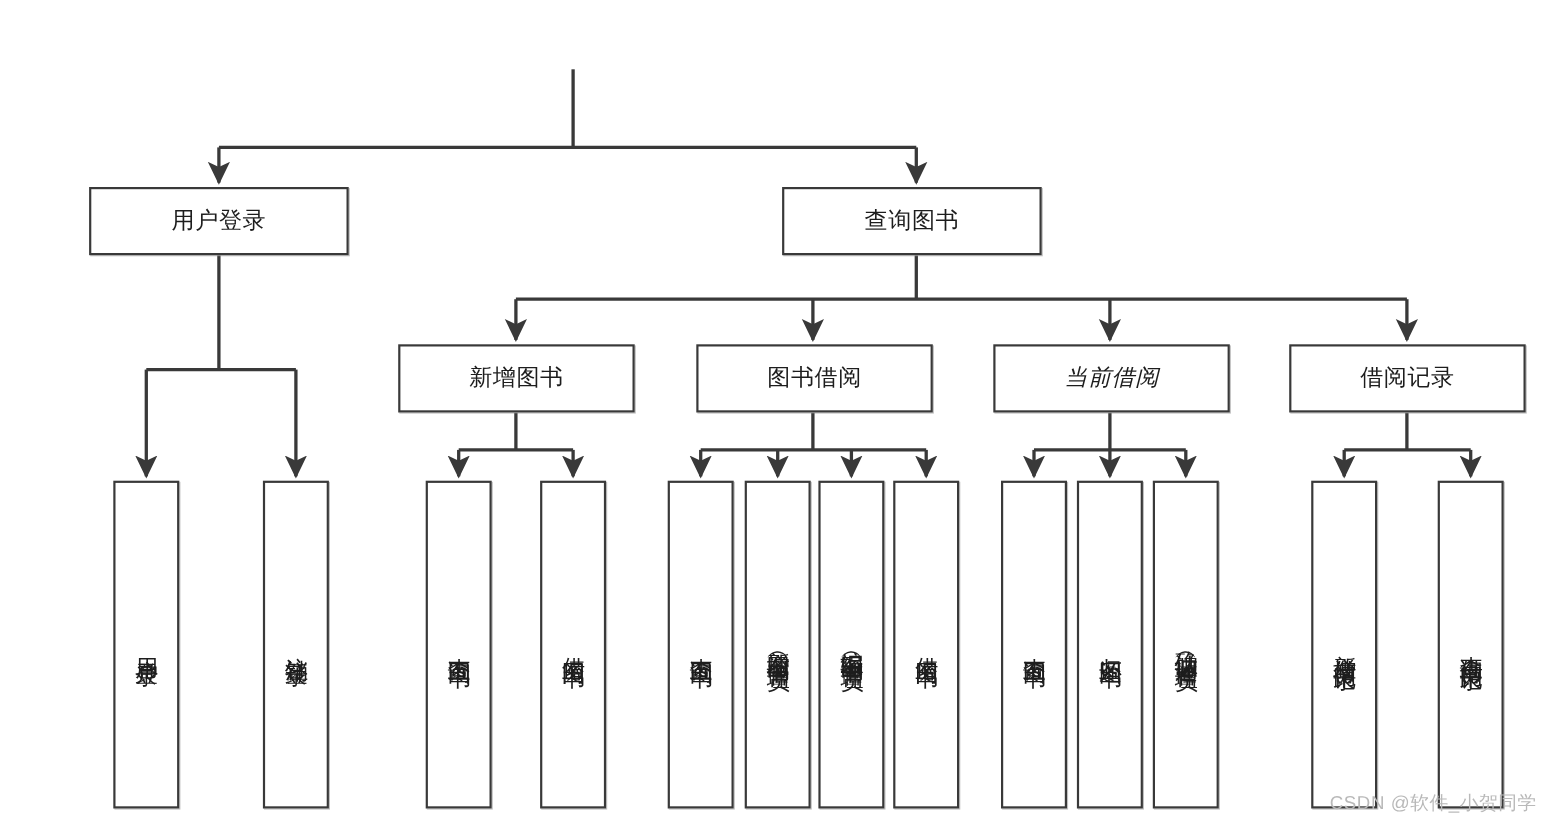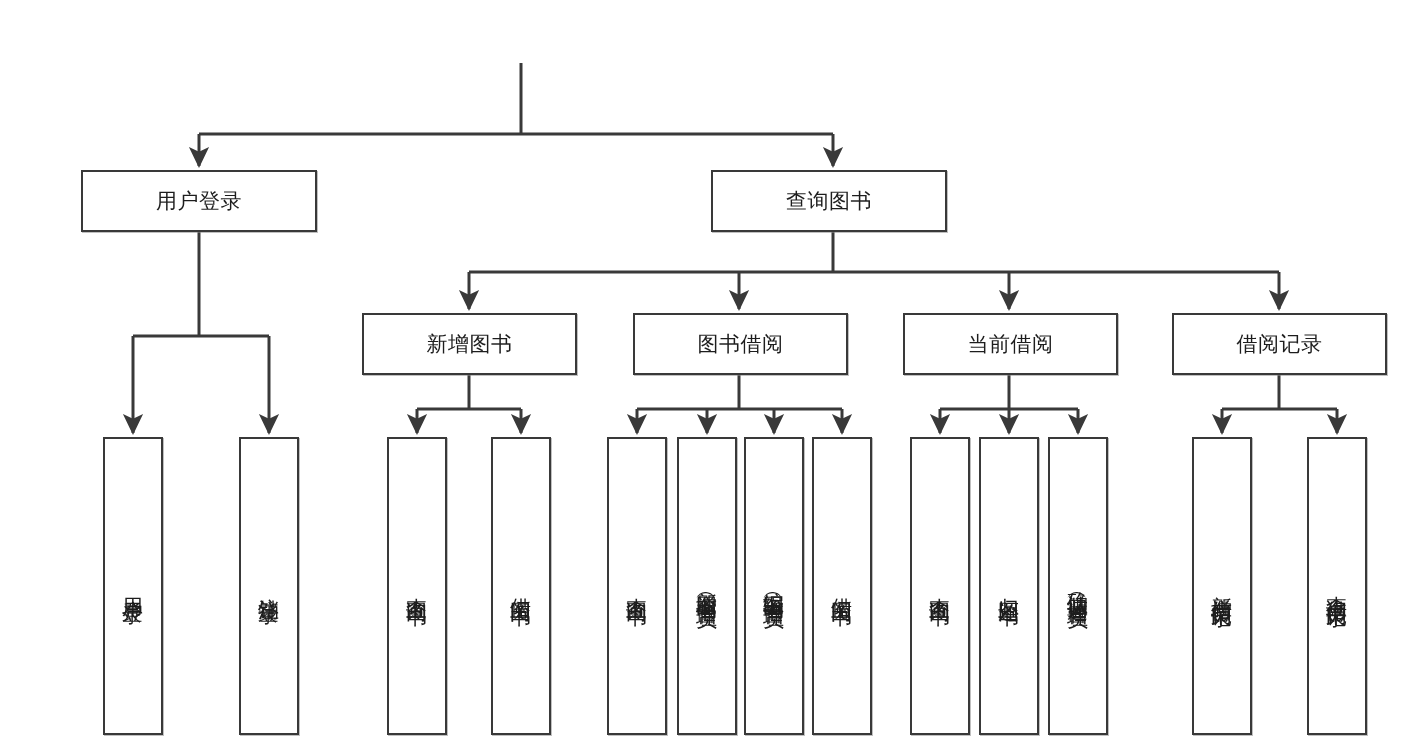--- a/index.html
+++ b/index.html
@@ -132,21 +132,21 @@
   <div class="node" style="left:711px; top:170px; width:236px; height:62px;">
     <span class="node-label">查询图书</span>
   </div>
 
   <div class="node" style="left:362px; top:313px; width:215px; height:62px;">
     <span class="node-label">新增图书</span>
   </div>
   <div class="node" style="left:633px; top:313px; width:215px; height:62px;">
     <span class="node-label">图书借阅</span>
   </div>
-  <div class="node" style="left:903px; top:313px; width:215px; height:62px;">
+  <div class="node" style="left:903px; top:313px; width:215px; height:62px;font-style:italic;">
     <span class="node-label">当前借阅</span>
   </div>
   <div class="node" style="left:1172px; top:313px; width:215px; height:62px;">
     <span class="node-label">借阅记录</span>
   </div>
 
   <div class="node leaf" style="left:103px; top:437px; width:60px; height:298px;">
     <span class="node-label">用户登录</span>
   </div>
   <div class="node leaf" style="left:239px; top:437px; width:60px; height:298px;">
@@ -183,14 +183,15 @@
     <span class="node-label">确认归还（管理员）</span>
   </div>
 
   <div class="node leaf" style="left:1192px; top:437px; width:60px; height:298px;">
     <span class="node-label">新增借阅记录</span>
   </div>
   <div class="node leaf" style="left:1307px; top:437px; width:60px; height:298px;">
     <span class="node-label">查询借阅记录</span>
   </div>
 
+  <div id="watermark">CSDN @软件_小贺同学</div>
 
 </div>
 
 </body></html>

